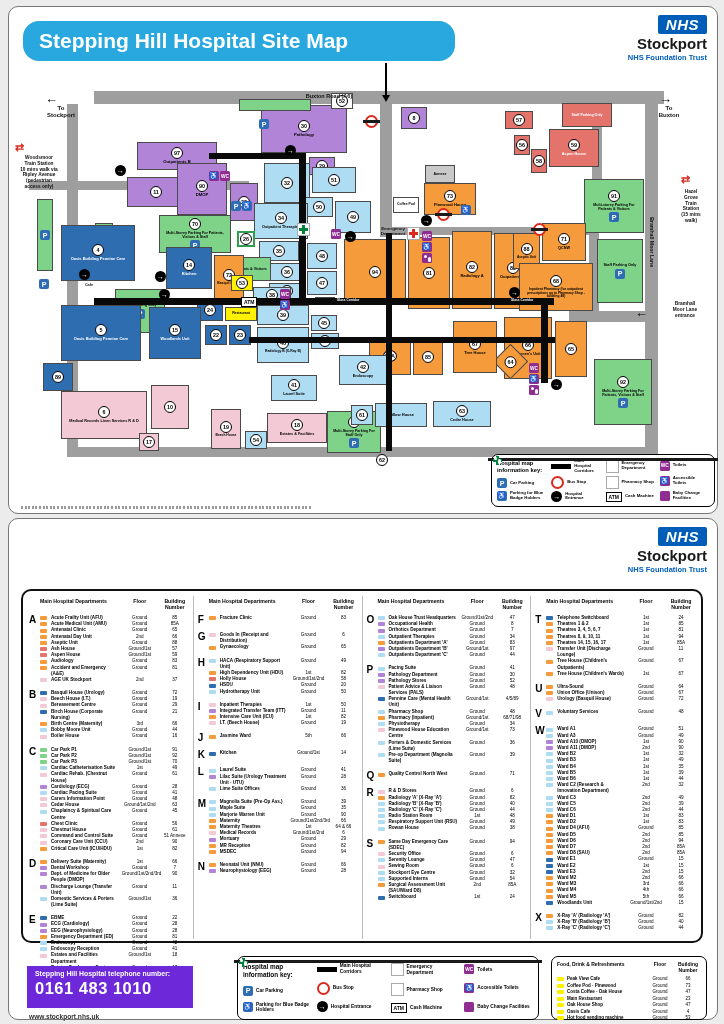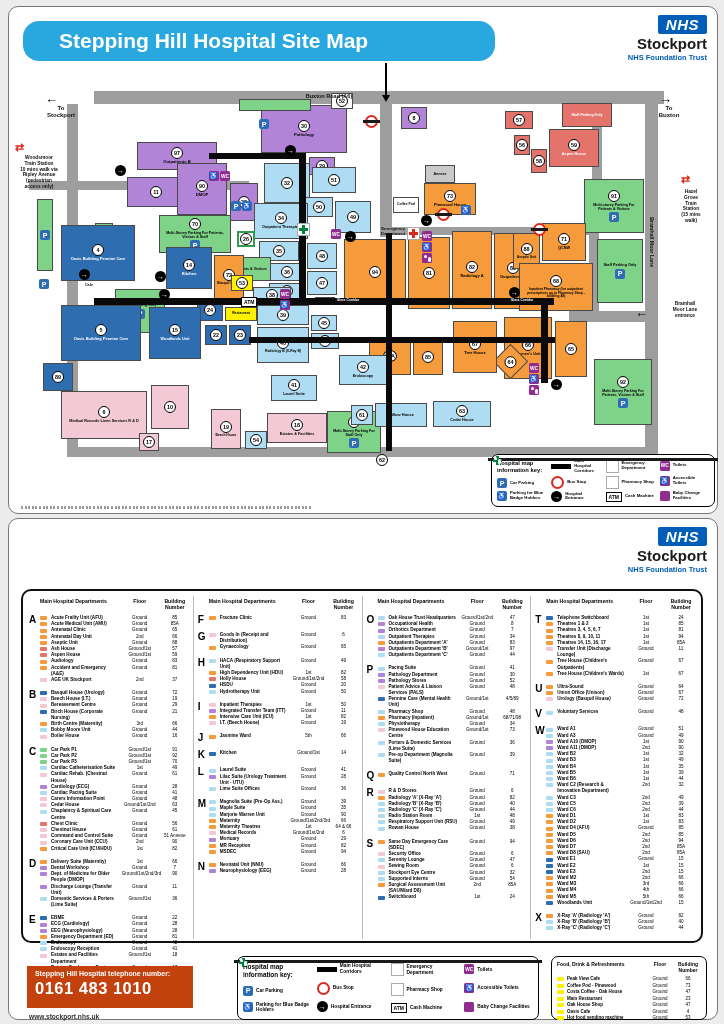--- a/index.html
+++ b/index.html
@@ -1,20 +1,20 @@
 <!DOCTYPE html>
 <html><head>
 <meta charset="utf-8">
 <style>
   html,body{margin:0;padding:0;}
   body{width:724px;height:1024px;background:#ececec;font-family:"Liberation Sans",sans-serif;position:relative;overflow:hidden;}
   .panel{position:absolute;left:8px;width:708px;background:#fff;border:1.5px solid #777;border-radius:10px;}
   #panel-map{top:6px;height:506px;}
   #panel-dir{top:518px;height:500px;}
-  .pill{position:absolute;background:#29A8DF;color:#fff;font-weight:bold;display:flex;align-items:center;padding:0 36px;border-radius:16px;z-index:30;}
+  .pill{position:absolute;background:#29A8DF;color:#fff;font-weight:bold;display:flex;align-items:center;padding:0 16px;border-radius:16px;z-index:30;}
   #pill-top{left:14px;top:14px;width:400px;height:40px;font-size:21px;}
   #pill-bot{left:14px;top:16px;width:460px;height:38px;font-size:20px;}
   .nhs{position:absolute;right:10px;top:8px;text-align:right;z-index:30;}
   .nhs-box{background:#005EB8;color:#fff;font-style:italic;font-weight:bold;font-size:15px;padding:1px 8px;display:inline-block;border-radius:2px;letter-spacing:.5px;}
   .nhs-org{font-size:15px;font-weight:bold;color:#1a1a1a;margin-top:1px;}
   .nhs-sub{font-size:7.5px;color:#005EB8;font-weight:bold;margin-top:1px;}
   #map-layer{position:absolute;inset:0;z-index:1;}
   .road{position:absolute;background:#9E9E9E;}
   .corr{position:absolute;background:#0a0a0a;z-index:6;}
   .bld{position:absolute;border:0.75px solid #4a4a4a;display:flex;flex-direction:column;align-items:center;justify-content:center;gap:1px;z-index:5;overflow:visible;box-sizing:border-box;}
@@ -63,21 +63,21 @@
   .dir-col.sep{border-left:1px solid #bbb;}
   .dir-head{display:grid;grid-template-columns:1fr 36px 30px;margin-left:11px;column-gap:2px;font-size:5.2px;font-weight:bold;margin-bottom:5px;}
   .dir-head span:nth-child(2),.dir-head span:nth-child(3){text-align:center;}
   .dir-sec{display:flex;margin-bottom:7px;}
   .dir-letter{width:11px;font-size:10px;font-weight:bold;flex:none;line-height:1;}
   .dir-rows{flex:1;min-width:0;}
   .dir-row{display:grid;grid-template-columns:9px 1fr 36px 30px;column-gap:2px;align-items:start;font-size:4.6px;line-height:1.35;}
   .sw{width:7px;height:4px;border-radius:1px;margin-top:1.2px;}
   .dn{font-weight:bold;}
   .df,.db{text-align:center;}
-  #phone-box{position:absolute;left:18px;top:447px;width:166px;height:42px;background:#c2410c;color:#fff;padding:4px 8px;box-sizing:border-box;z-index:10;}
+  #phone-box{position:absolute;left:18px;top:447px;width:166px;height:42px;background:#6d28d9;color:#fff;padding:4px 8px;box-sizing:border-box;z-index:10;}
   #phone-label{font-size:6.9px;font-weight:bold;}
   #phone-number{font-size:16.5px;font-weight:bold;letter-spacing:.5px;margin-top:2px;}
   #website{position:absolute;left:20px;top:494px;font-size:6.6px;font-weight:bold;color:#333;z-index:10;}
   #food-box{position:absolute;left:542px;top:437px;width:156px;height:64px;border:1.8px solid #000;border-radius:7px;padding:4px 5px;box-sizing:border-box;z-index:10;}
   .food-head{display:grid;grid-template-columns:1fr 26px 26px;column-gap:2px;font-size:5px;font-weight:bold;margin-bottom:3px;}
   .food-head span:nth-child(2),.food-head span:nth-child(3){text-align:center;}
   .food-row{display:grid;grid-template-columns:8px 1fr 26px 26px;column-gap:2px;font-size:4.5px;line-height:1.45;}
   .food-row .dn{font-weight:bold;}
 </style>
 </head>

